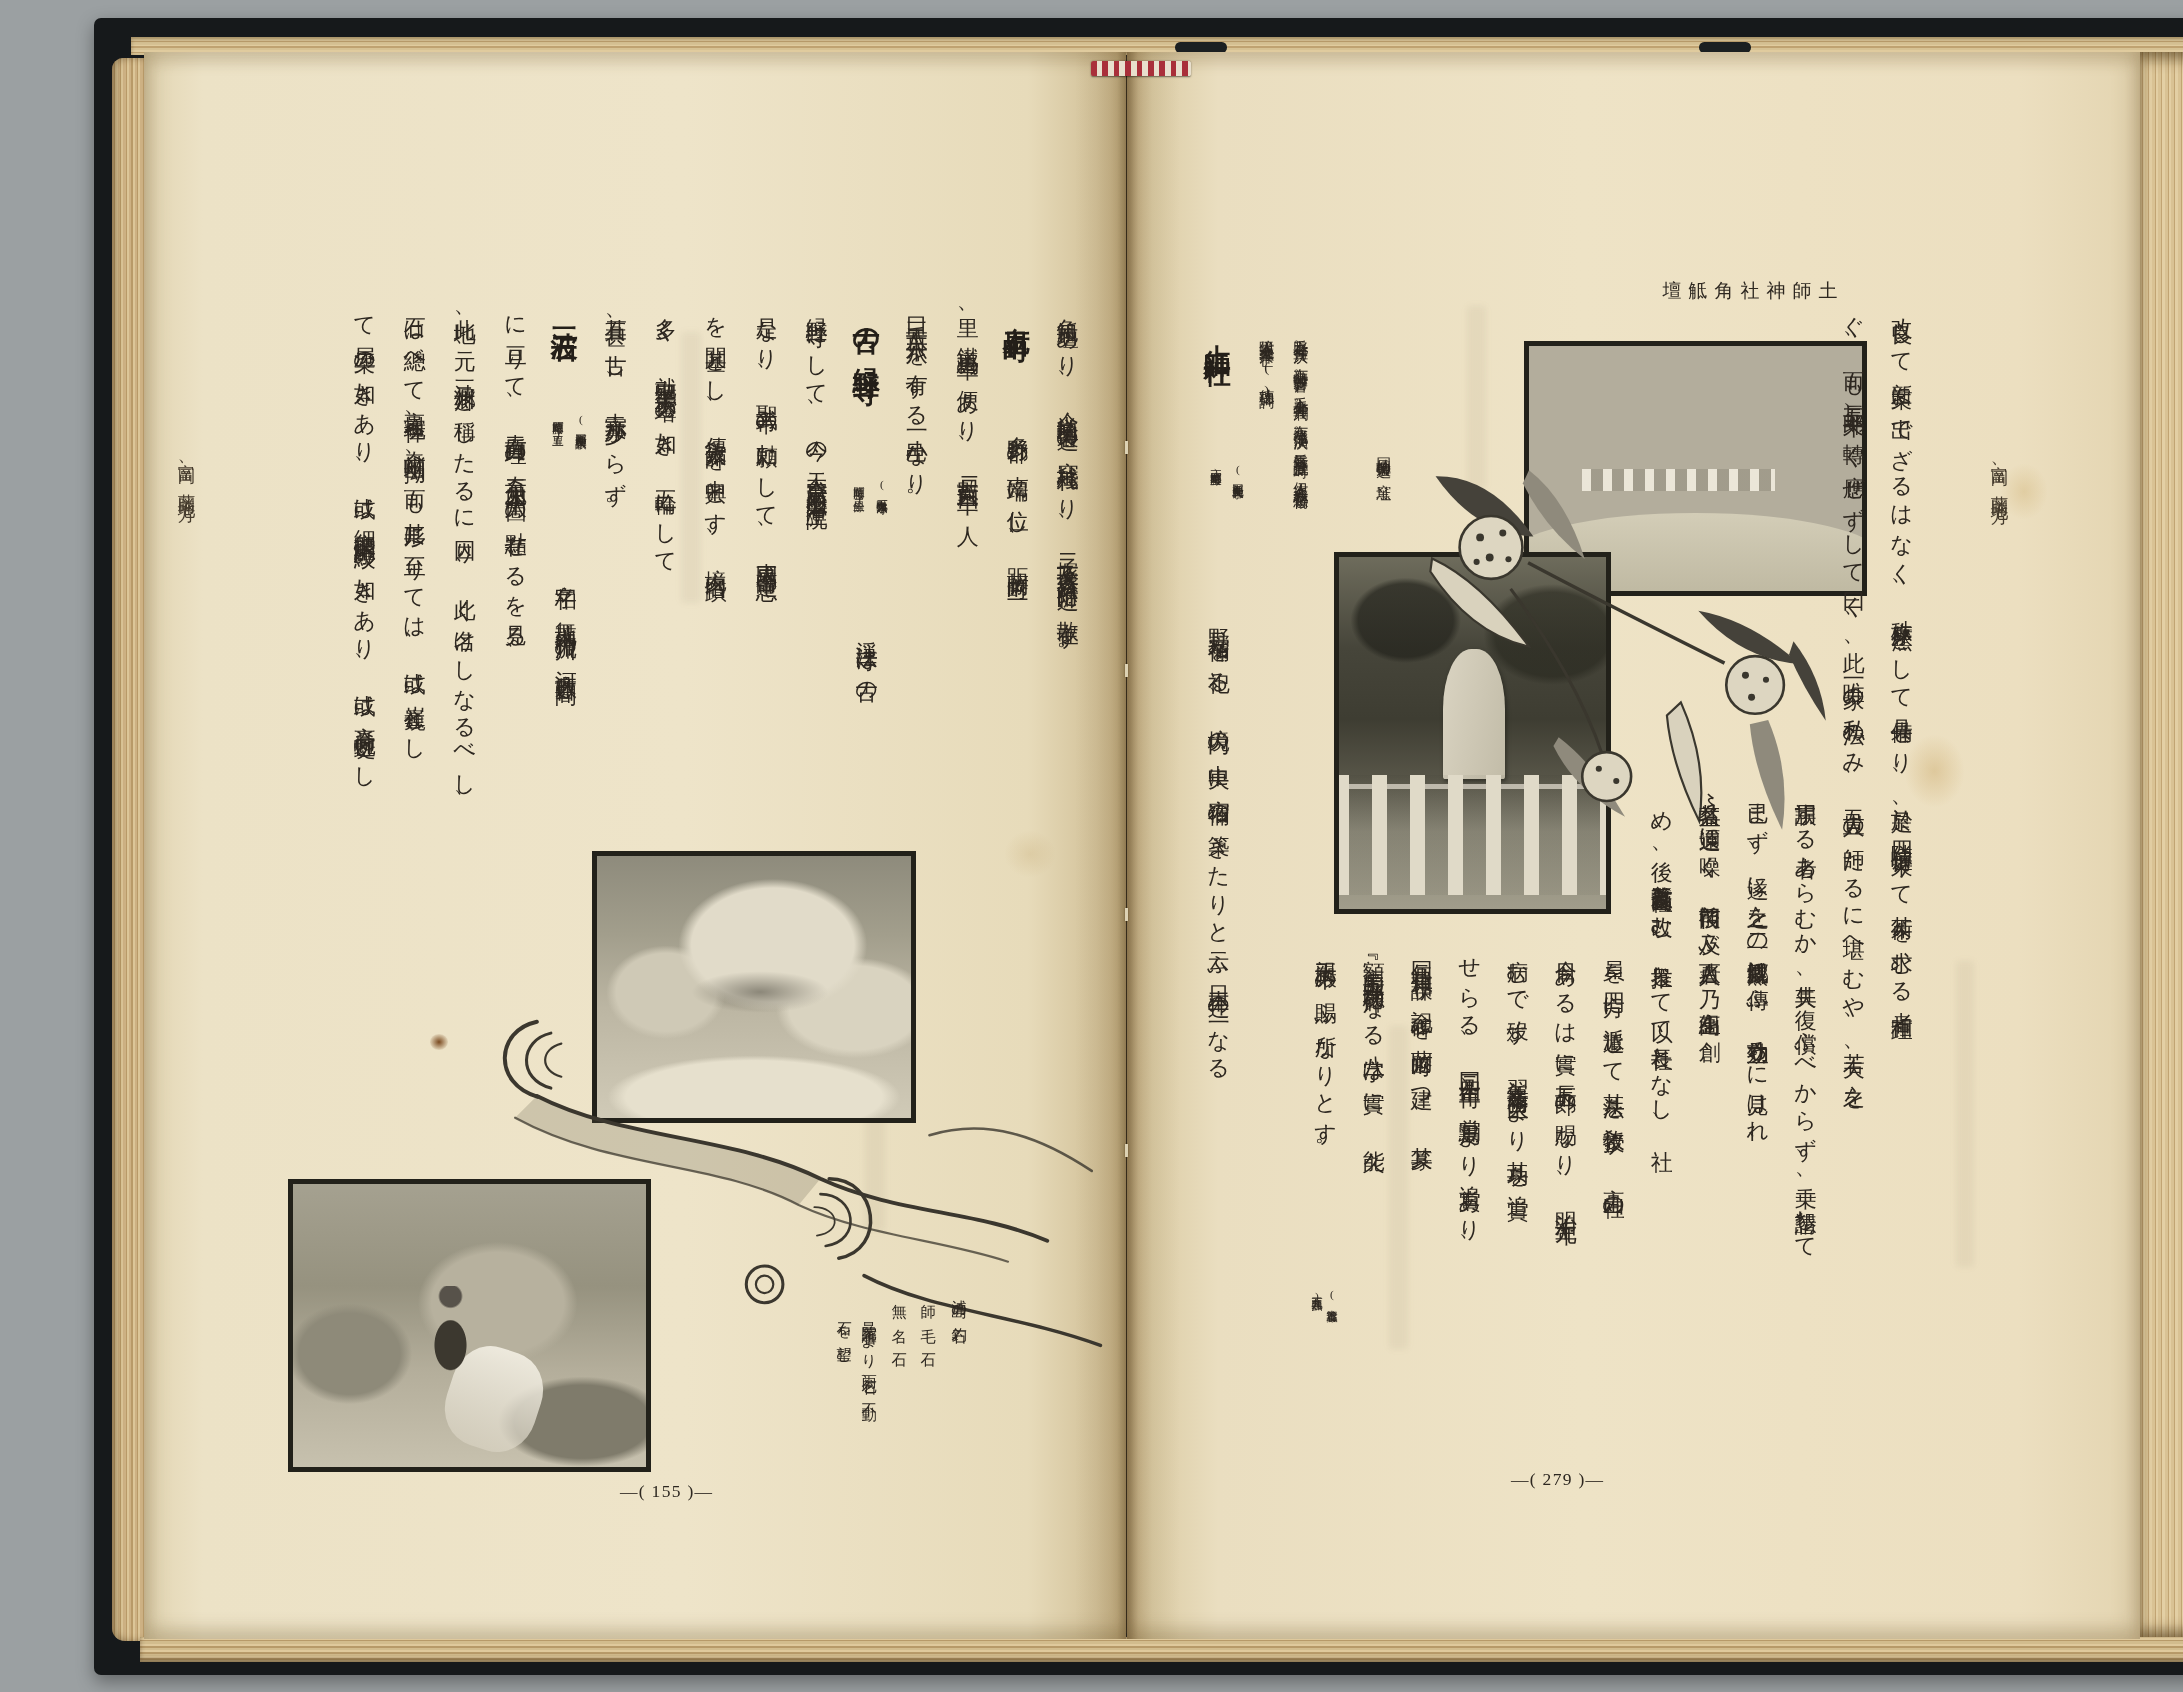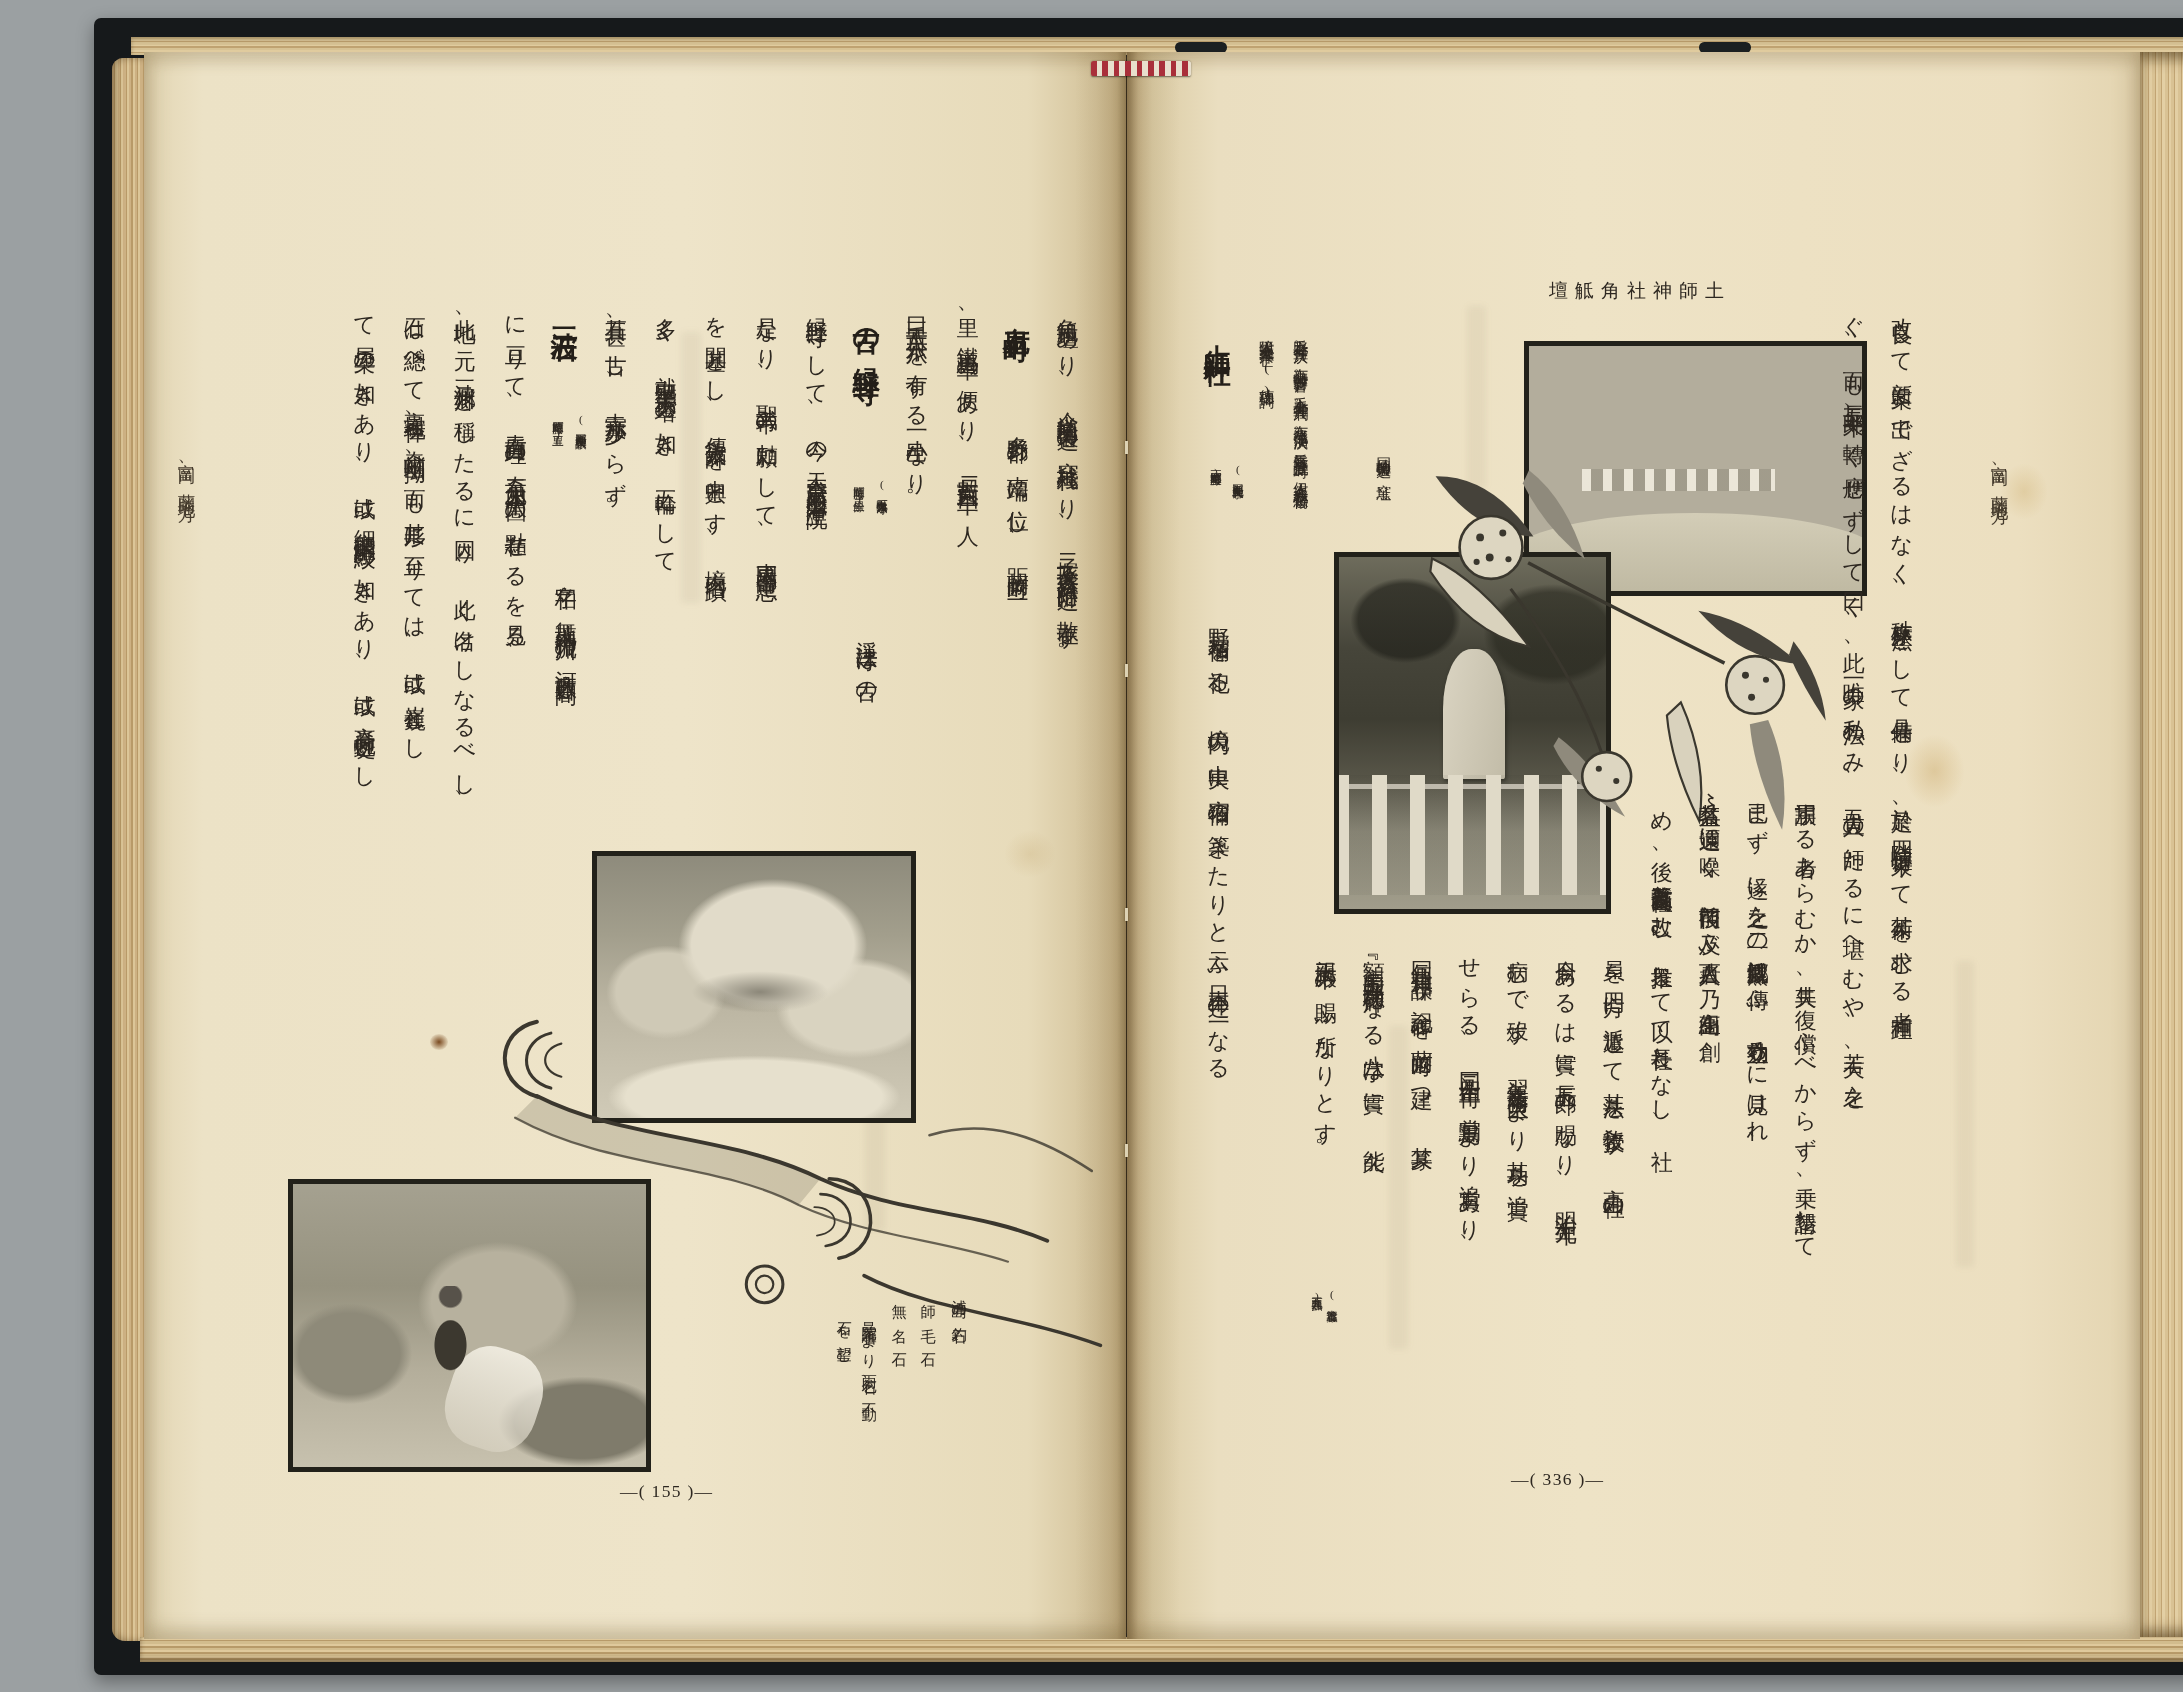--- a/index.html
+++ b/index.html
@@ -123,21 +123,21 @@
   <div class="stain" style="left:2000px;top:463px;width:48px;height:57px;background:radial-gradient(rgba(190,150,70,.24),transparent 70%);"></div>
   <div class="stain" style="left:1004px;top:830px;width:52px;height:48px;background:radial-gradient(rgba(170,130,60,.16),transparent 70%);"></div>
   <div class="ghost" style="left:681px;top:332px;width:20px;height:271px;"></div>
   <div class="ghost" style="left:865px;top:1004px;width:20px;height:227px;"></div>
   <div class="ghost" style="left:1389px;top:1026px;width:19px;height:323px;"></div>
   <div class="ghost" style="left:1467px;top:306px;width:19px;height:183px;"></div>
   <div class="ghost" style="left:1956px;top:961px;width:17.5px;height:306px;"></div>
 
   <div class="v rt" style="left:1989px;top:452px;">富岡、藤岡地方</div>
 
-  <div class="hcap" style="left:1504px;top:278px;width:227px;">土師神社角觝壇</div>
+  <div class="hcap" style="left:1640px;top:278px;width:227px;text-align:center;">土師神社角觝壇</div>
   <div class="photo" style="left:1524px;top:341px;width:343px;height:255px;">
     <div id="ph1-base"></div>
     <div id="ph1-banner"></div>
     <div id="ph1-mound"></div>
   </div>
 
   <div class="v sm" style="left:1375px;top:445px;">同埴輪製造の窯址</div>
   <div class="photo" style="left:1334px;top:552px;width:277px;height:362px;">
     <div id="ph2-base"></div>
     <div id="ph2-stele"></div>
@@ -194,21 +194,21 @@
   <div class="v mini" style="left:1310px;top:1288px;">三九頁參照)</div>
 
   <div class="v sm" style="left:1292px;top:327px;">毛之野兮何其沃。有山峙兮蔚蒼蒼。毛之土兮何其潤。有水流兮㴞決決。秀氣鍾兮流且峙。伊人逝兮我心悲傷。</div>
   <div class="v sm" style="left:1258px;top:327px;">噫伊人逝兮其澤不亡。(功德碑詞)</div>
 
   <div class="v hd" style="left:1202px;top:323px;">土師神社</div>
   <div class="v mini" style="left:1231px;top:463px;">(同郡美九里村大字</div>
   <div class="v mini" style="left:1209px;top:463px;">本郷距藤岡町一里)</div>
   <div class="v t50" style="left:1206px;top:611px;">野見宿禰を祀る、境内の中央に宿禰の築きたりと云ふ日本三辻の一なる</div>
 
-  <div class="hnum" style="left:1511px;top:1469px;">—( 336 )—</div>
+  <div class="hnum" style="left:1511px;top:1469px;">—( 279 )—</div>
 
   <div class="v rt" style="left:176px;top:450px;">富岡、藤岡地方</div>
 
   <div class="photo" style="left:592px;top:851px;width:324px;height:272px;">
     <div id="ph3-base"></div>
     <div id="ph3-shadow"></div>
   </div>
 
   <div class="photo" style="left:288px;top:1179px;width:363px;height:293px;">
     <div id="ph4-base"></div>

